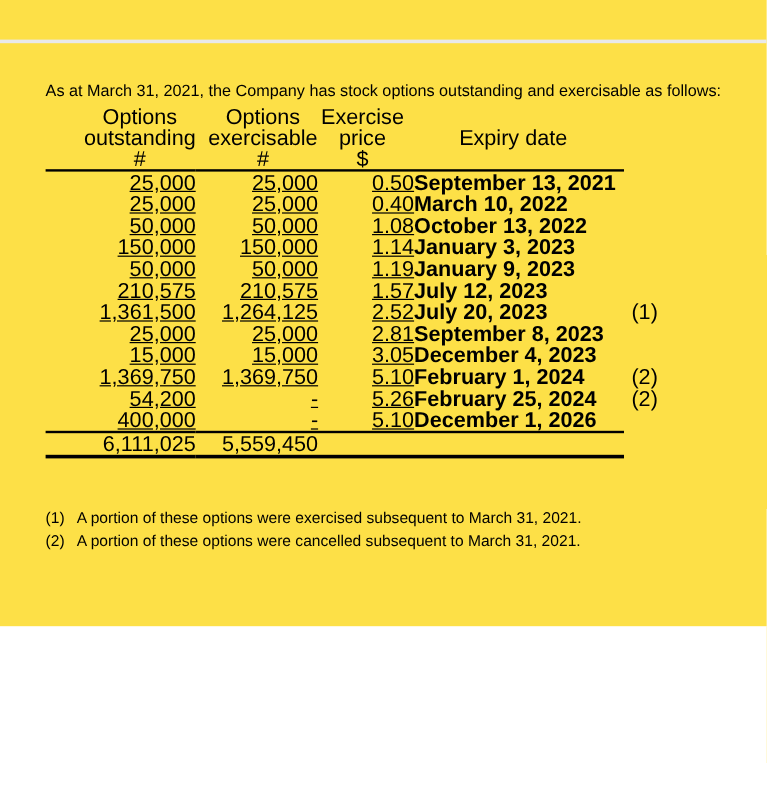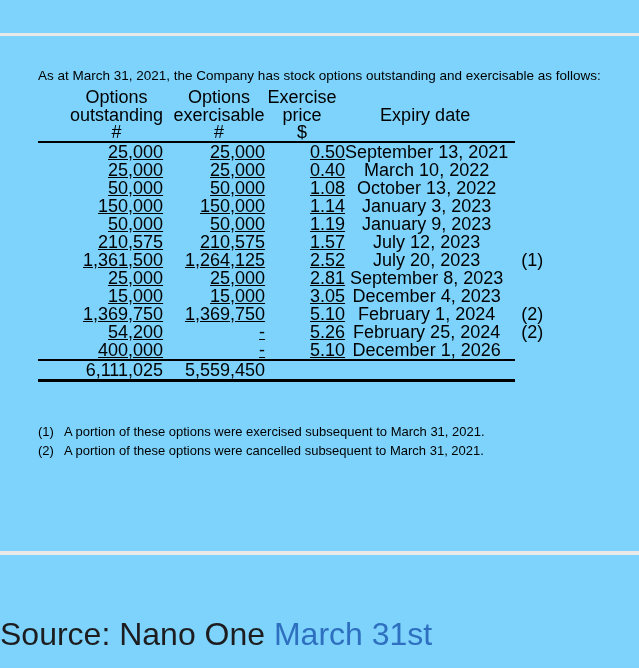--- a/index.html
+++ b/index.html
@@ -1,21 +1,21 @@
 <!DOCTYPE html>
 <html><head>
 <meta charset="utf-8">
 <style>
   * { margin: 0; padding: 0; box-sizing: border-box; }
   html, body { background: #ffffff; }
   .page {
     position: relative;
     width: 639px;
-    height: 668px;
-    background: #7dd3fc;
+    height: 522px;
+    background: #fde047;
     overflow: hidden;
     font-family: "Liberation Sans", sans-serif;
     color: #000000;
   }
   .divider {
     position: absolute;
     left: 0;
     width: 639px;
     height: 3px;
     background: #e9e9e9;
@@ -57,21 +57,21 @@
     white-space: nowrap;
   }
   thead tr.h3 th { height: 17px; line-height: 17px; }
   thead th { text-align: center; }
   thead th.th1 { padding-left: 32px; }
   thead th.th2 { padding-left: 10px; }
   thead th.th3 { padding-right: 6px; }
   thead th.th4 { padding-right: 10px; }
   thead tr.h3 th.rule { border-bottom: 2px solid #000000; }
   tbody td.n { text-align: right; text-decoration: underline; }
-  tbody td.d { text-align: center; padding-right: 7px; }
+  tbody td.d { text-align: left; padding-right: 7px; font-weight: bold; }
   tbody td.note { text-align: left; padding-left: 6px; }
   tbody tr:last-child td.rule { border-bottom: 2px solid #000000; }
   tfoot td { font-weight: bold; text-align: right; }
   tfoot td.rule { border-bottom: 3px solid #000000; }
   tfoot td.d { padding-right: 7px; }
 
   .footnotes {
     position: absolute;
     left: 38px;
     top: 422px;

